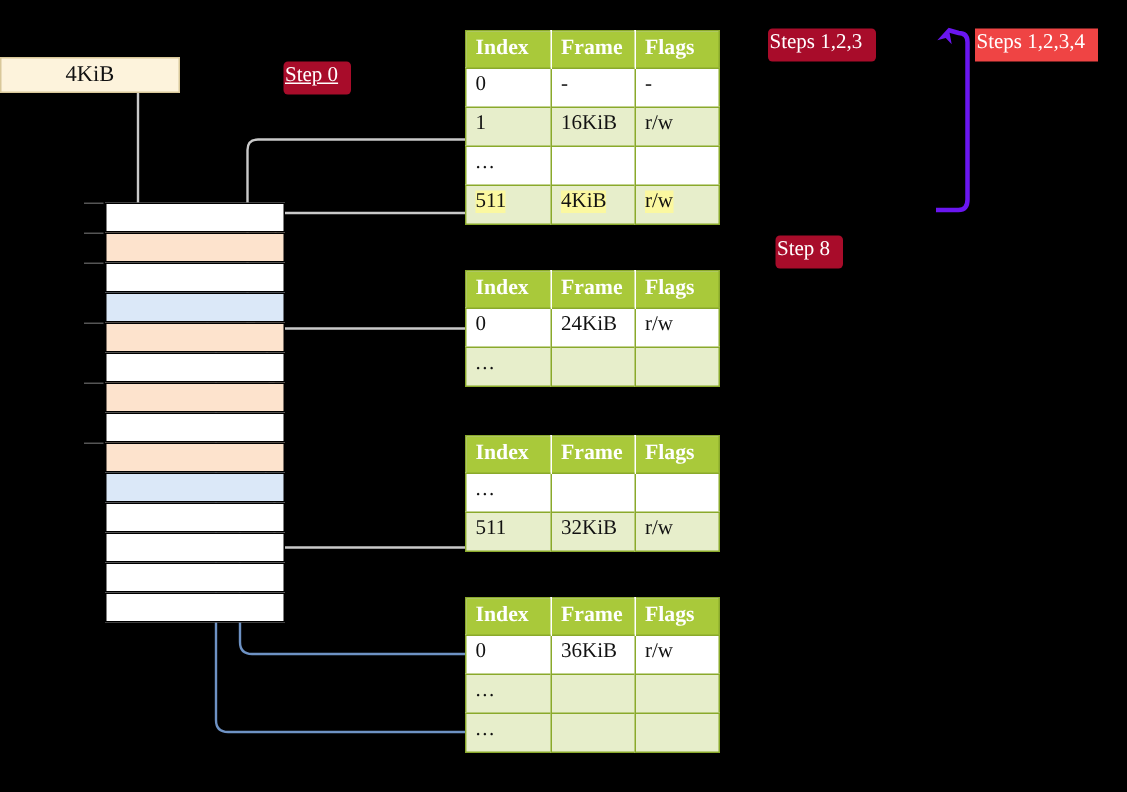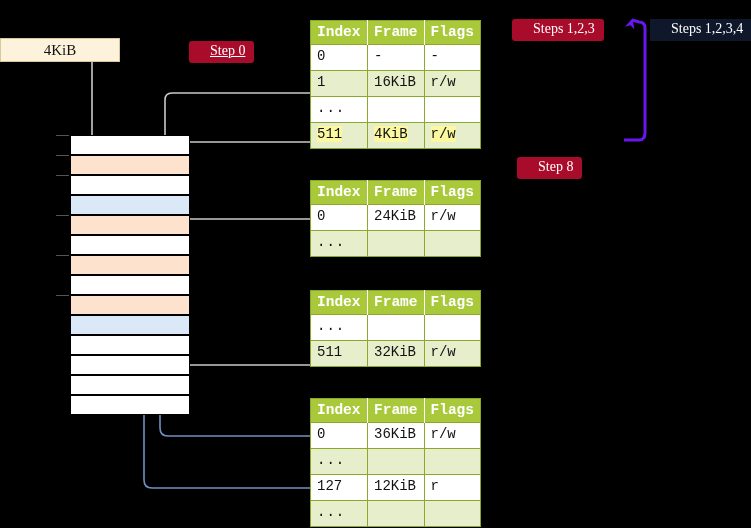--- a/index.html
+++ b/index.html
@@ -39,46 +39,45 @@
     justify-content: center;
     font-size: 15px;
     color: #111111;
   }
 
   
   .badge {
     position: absolute;
     font-size: 14px;
     color: #ffffff;
-    padding: 3px 9px 4px 21px;
+    padding: 3px 9px 4px 1px;
     box-sizing: border-box;
     white-space: nowrap;
     line-height: 1.05;
   }
   .badge-red {
     background: #a80c2a;
     border-radius: 3px;
   }
   .badge-purple {
-    background: #0f172a;
+    background: #ef4444;
   }
   #badge-step0   { left: 189px; top: 41px; text-decoration: underline;  }
   #badge-step4   { left: 517px; top: 157px; }
   #badge-steps123{ left: 512px; top: 19px;  }
   #badge-steps1234 { left: 650px; top: 19px; }
 
   
   .pt {
     position: absolute;
     border-collapse: collapse;
     border: 1px solid #8aa92b;
     background: #ffffff;
     font-size: 14px;
     color: #111111;
-    font-family: Liberation Mono, monospace;
   }
   .pt th {
     background: #a9c93a;
     color: #ffffff;
     font-weight: bold;
     text-align: left;
     padding: 3px 6px 4px 6px;
     border-right: 1px solid #ffffff;
     font-size: 14.5px;
   }
@@ -309,24 +308,19 @@
       <tr>
         <td><span>0</span></td>
         <td><span>36KiB</span></td>
         <td><span>r/w</span></td>
       </tr>
       <tr class="alt">
         <td><span class="ellip">...</span></td>
         <td>&nbsp;</td>
         <td>&nbsp;</td>
       </tr>
-      <tr>
-        <td><span>127</span></td>
-        <td><span>12KiB</span></td>
-        <td><span>r</span></td>
-      </tr>
       <tr class="alt">
         <td><span class="ellip">...</span></td>
         <td>&nbsp;</td>
         <td>&nbsp;</td>
       </tr>
     </tbody>
 </table>
 
 </body></html>

